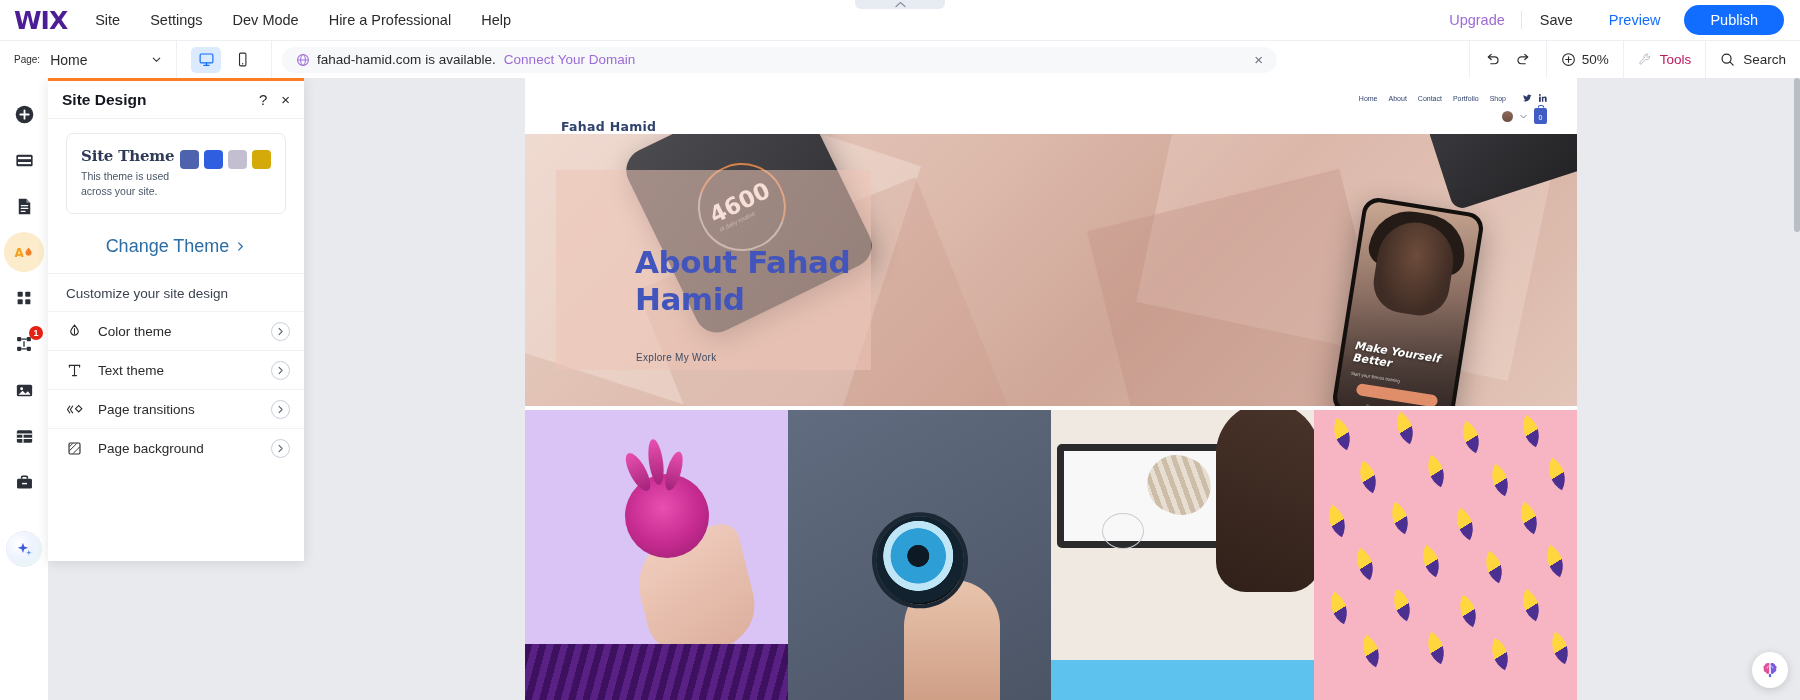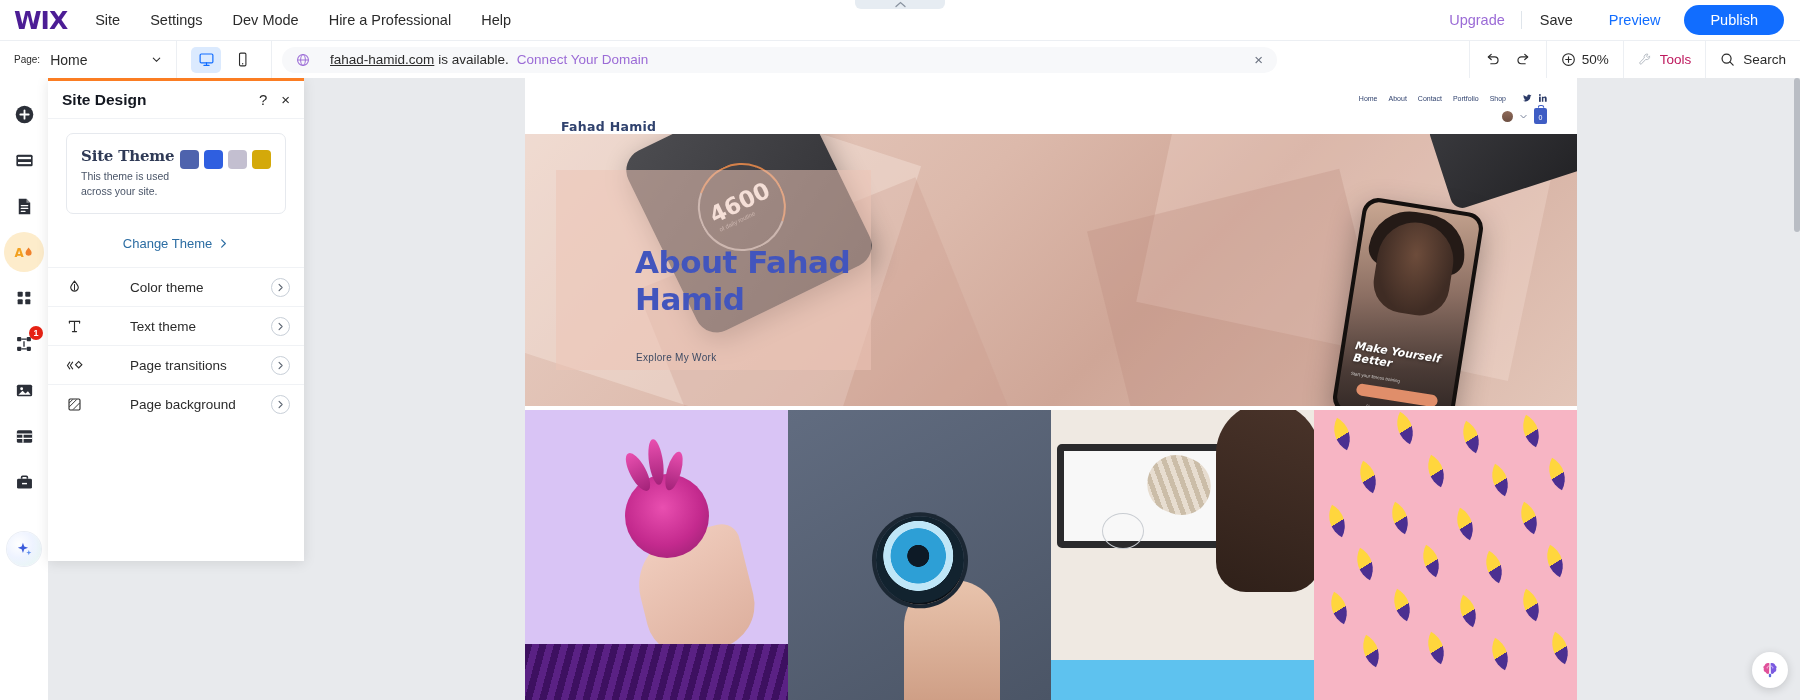--- a/index.html
+++ b/index.html
@@ -80,21 +80,21 @@
     flex: 1; display: flex; align-items: center;
     height: 100%; padding: 0 10px;
     border-right: 1px solid #eceff3;
   }
   .domain-pill {
     background: #f7f8fa; border-radius: 15px; height: 26px;
     display: flex; align-items: center; padding: 0 14px;
     width: 100%; max-width: 995px; font-size: 13.5px;
   }
   .domain-name {
-    color: #2b2b2b; text-decoration: underline; margin-left: 20px;
+    color: #2b2b2b; margin-left: 7px;
   }
   .domain-avail { color: #2b2b2b; margin-left: 4px; }
   .connect-link { color: #9b6bd6; margin-left: 8px; cursor: pointer; }
   .domain-close {
     margin-left: auto; cursor: pointer; color: #6b7280;
     font-size: 15px; line-height: 1;
   }
   .zoom-seg { display: flex; align-items: center; gap: 6px; cursor: pointer; }
   .zoom-text { font-size: 13.5px; color: #2b2b2b; }
   .tools-seg { display: flex; align-items: center; gap: 7px; cursor: pointer; }
@@ -168,31 +168,30 @@
     font-size: 10.5px; color: #4a5568; line-height: 1.45;
     max-width: 95px;
   }
   .swatches { display: flex; gap: 5px; align-items: center; margin-top: 3px; }
   .sw { width: 19px; height: 19px; border-radius: 4px; }
 
   .change-theme {
     display: flex; align-items: center; justify-content: center;
     gap: 6px; padding: 14px 0 16px; cursor: pointer;
   }
-  .change-theme-txt { font-size: 13px; color: #2c6da3; }
+  .change-theme-txt { font-size: 18px; color: #2c6da3; }
 
   .customize-head {
     font-size: 13.5px; color: #3b4350;
     padding: 12px 18px 10px; border-top: 1px solid #f0f2f5;
   }
   .opt-row {
     height: 39px; display: flex; align-items: center;
     padding: 0 14px 0 18px; border-top: 1px solid #f0f2f5;
     cursor: pointer;
-    gap: 32px;
   }
   .opt-icon {
     width: 22px; display: flex; align-items: center; justify-content: flex-start;
   }
   .opt-label { font-size: 13.5px; color: #2b2b2b; margin-left: 10px; }
   .opt-arrow {
     margin-left: auto; width: 19px; height: 19px; border-radius: 50%;
     border: 1px solid #c8cfd8; display: flex;
     align-items: center; justify-content: center;
   }
@@ -668,20 +667,21 @@
     </div>
   </div>
 
   <div class="change-theme">
     <span class="change-theme-txt">Change Theme</span>
     <svg width="11" height="11" viewBox="0 0 12 12">
       <path d="M4 2l4 4-4 4" stroke="#2c6da3" stroke-width="1.3" fill="none" stroke-linecap="round" stroke-linejoin="round"></path>
     </svg>
   </div>
 
+  <div class="customize-head">Customize your site design</div>
 
   <div class="opt-row">
     <span class="opt-icon">
       <svg width="17" height="17" viewBox="0 0 18 18">
         <path d="M9 2.2c2.6 3.1 4 5 4 6.6a4 4 0 1 1-8 0c0-1.6 1.4-3.5 4-6.6z" fill="none" stroke="#2b2b2b" stroke-width="1.2"></path>
         <path d="M9 5.4v6.6" stroke="#2b2b2b" stroke-width="1.1"></path>
       </svg>
     </span>
     <span class="opt-label">Color theme</span>
     <span class="opt-arrow">

